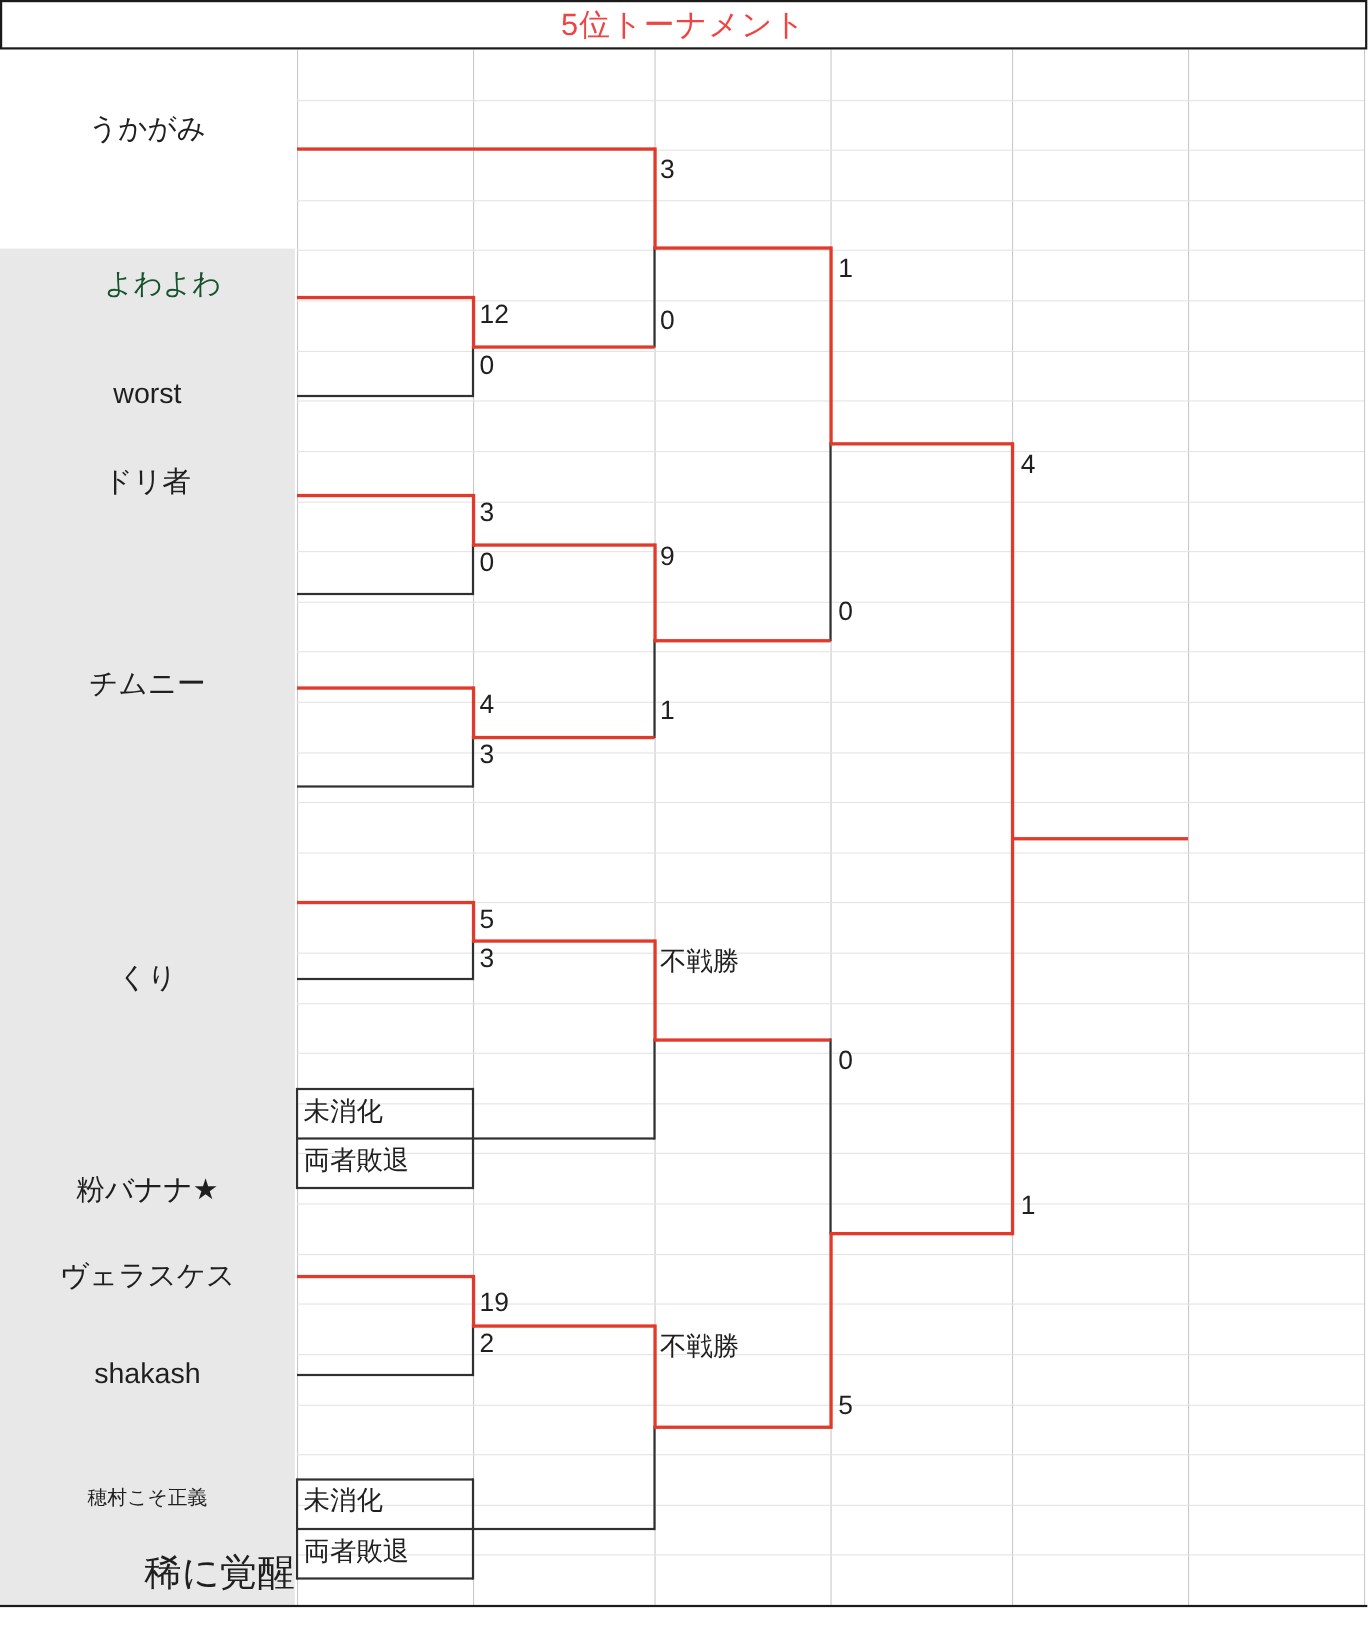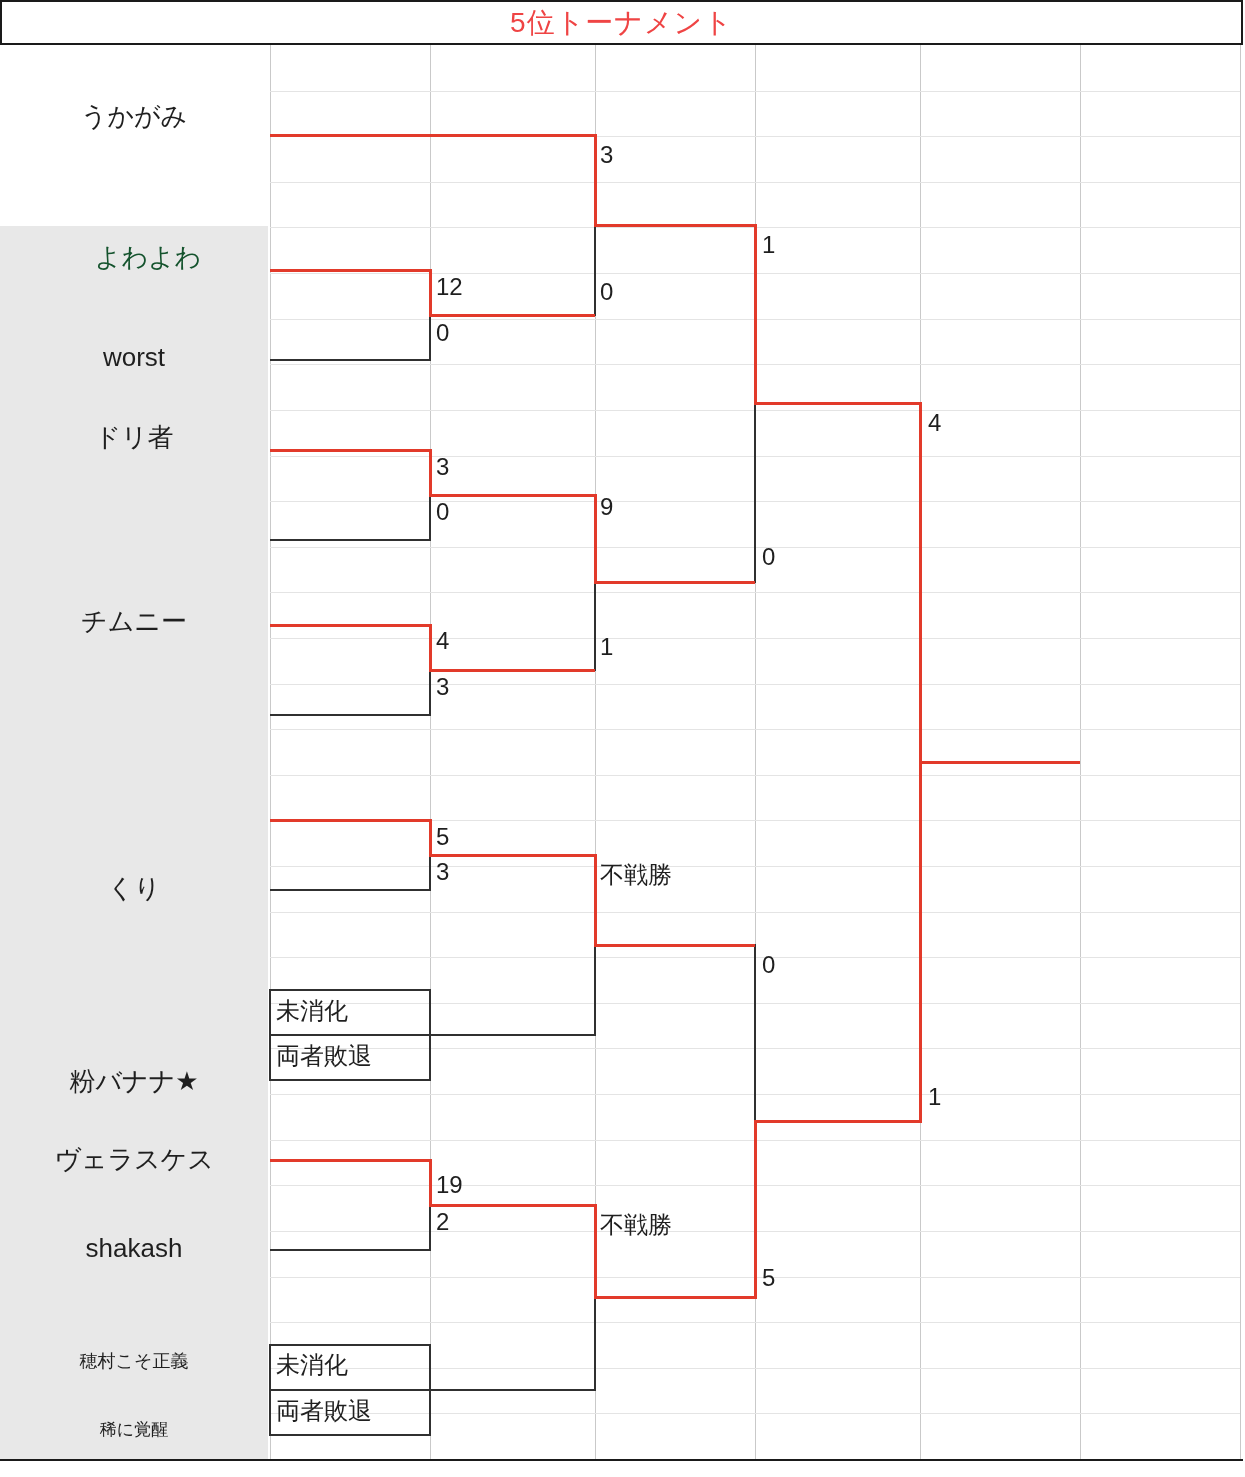--- a/index.html
+++ b/index.html
@@ -126,21 +126,21 @@
     <div style="position: absolute; left: 0px; top: 98px; width: 268px; height: 36px; line-height: 36px; text-align: center; font-size: 26px; color: rgb(31, 31, 31); z-index: 4; white-space: nowrap;">うかがみ</div>
     <div style="position: absolute; left: 0px; top: 239px; width: 264px; height: 36px; line-height: 36px; text-align: center; font-size: 26px; color: #14532d; z-index: 4; white-space: nowrap; padding-left: 16px;">よわよわ</div>
     <div style="position: absolute; left: 0px; top: 339px; width: 268px; height: 36px; line-height: 36px; text-align: center; font-size: 26px; color: rgb(31, 31, 31); z-index: 4; white-space: nowrap;">worst</div>
     <div style="position: absolute; left: 0px; top: 419px; width: 268px; height: 36px; line-height: 36px; text-align: center; font-size: 26px; color: rgb(31, 31, 31); z-index: 4; white-space: nowrap;">ドリ者</div>
     <div style="position: absolute; left: 0px; top: 603px; width: 268px; height: 36px; line-height: 36px; text-align: center; font-size: 26px; color: rgb(31, 31, 31); z-index: 4; white-space: nowrap;">チムニー</div>
     <div style="position: absolute; left: 0px; top: 870px; width: 268px; height: 36px; line-height: 36px; text-align: center; font-size: 26px; color: rgb(31, 31, 31); z-index: 4; white-space: nowrap;">くり</div>
     <div style="position: absolute; left: 0px; top: 1063px; width: 268px; height: 36px; line-height: 36px; text-align: center; font-size: 26px; color: rgb(31, 31, 31); z-index: 4; white-space: nowrap;">粉バナナ★</div>
     <div style="position: absolute; left: 0px; top: 1141px; width: 268px; height: 36px; line-height: 36px; text-align: center; font-size: 26px; color: rgb(31, 31, 31); z-index: 4; white-space: nowrap;">ヴェラスケス</div>
     <div style="position: absolute; left: 0px; top: 1230px; width: 268px; height: 36px; line-height: 36px; text-align: center; font-size: 26px; color: rgb(31, 31, 31); z-index: 4; white-space: nowrap;">shakash</div>
     <div style="position: absolute; left: 0px; top: 1322px; width: 268px; height: 36px; line-height: 36px; text-align: center; font-size: 18px; color: rgb(31, 31, 31); z-index: 4; white-space: nowrap; margin-top: 21px;">穂村こそ正義</div>
-    <div style="position: absolute; left: 0px; top: 1412px; width: 268px; height: 36px; line-height: 36px; text-align: center; font-size: 17px; color: rgb(31, 31, 31); z-index: 4; white-space: nowrap;">稀に覚醒</div>
+    <div style="position: absolute; left: 0px; top: 1412px; width: 268px; height: 36px; line-height: 36px; text-align: right; font-size: 34px; color: rgb(31, 31, 31); z-index: 4; white-space: nowrap;">稀に覚醒</div>
     <div style="position: absolute; left: 600px; top: 140px; font-size: 24px; line-height: 30px; color: rgb(31, 31, 31); z-index: 4; white-space: nowrap;">3</div>
     <div style="position: absolute; left: 436px; top: 272px; font-size: 24px; line-height: 30px; color: rgb(31, 31, 31); z-index: 4; white-space: nowrap;">12</div>
     <div style="position: absolute; left: 436px; top: 318px; font-size: 24px; line-height: 30px; color: rgb(31, 31, 31); z-index: 4; white-space: nowrap;">0</div>
     <div style="position: absolute; left: 600px; top: 277px; font-size: 24px; line-height: 30px; color: rgb(31, 31, 31); z-index: 4; white-space: nowrap;">0</div>
     <div style="position: absolute; left: 762px; top: 230px; font-size: 24px; line-height: 30px; color: rgb(31, 31, 31); z-index: 4; white-space: nowrap;">1</div>
     <div style="position: absolute; left: 436px; top: 452px; font-size: 24px; line-height: 30px; color: rgb(31, 31, 31); z-index: 4; white-space: nowrap;">3</div>
     <div style="position: absolute; left: 436px; top: 497px; font-size: 24px; line-height: 30px; color: rgb(31, 31, 31); z-index: 4; white-space: nowrap;">0</div>
     <div style="position: absolute; left: 600px; top: 492px; font-size: 24px; line-height: 30px; color: rgb(31, 31, 31); z-index: 4; white-space: nowrap;">9</div>
     <div style="position: absolute; left: 600px; top: 632px; font-size: 24px; line-height: 30px; color: rgb(31, 31, 31); z-index: 4; white-space: nowrap;">1</div>
     <div style="position: absolute; left: 436px; top: 626px; font-size: 24px; line-height: 30px; color: rgb(31, 31, 31); z-index: 4; white-space: nowrap;">4</div>

